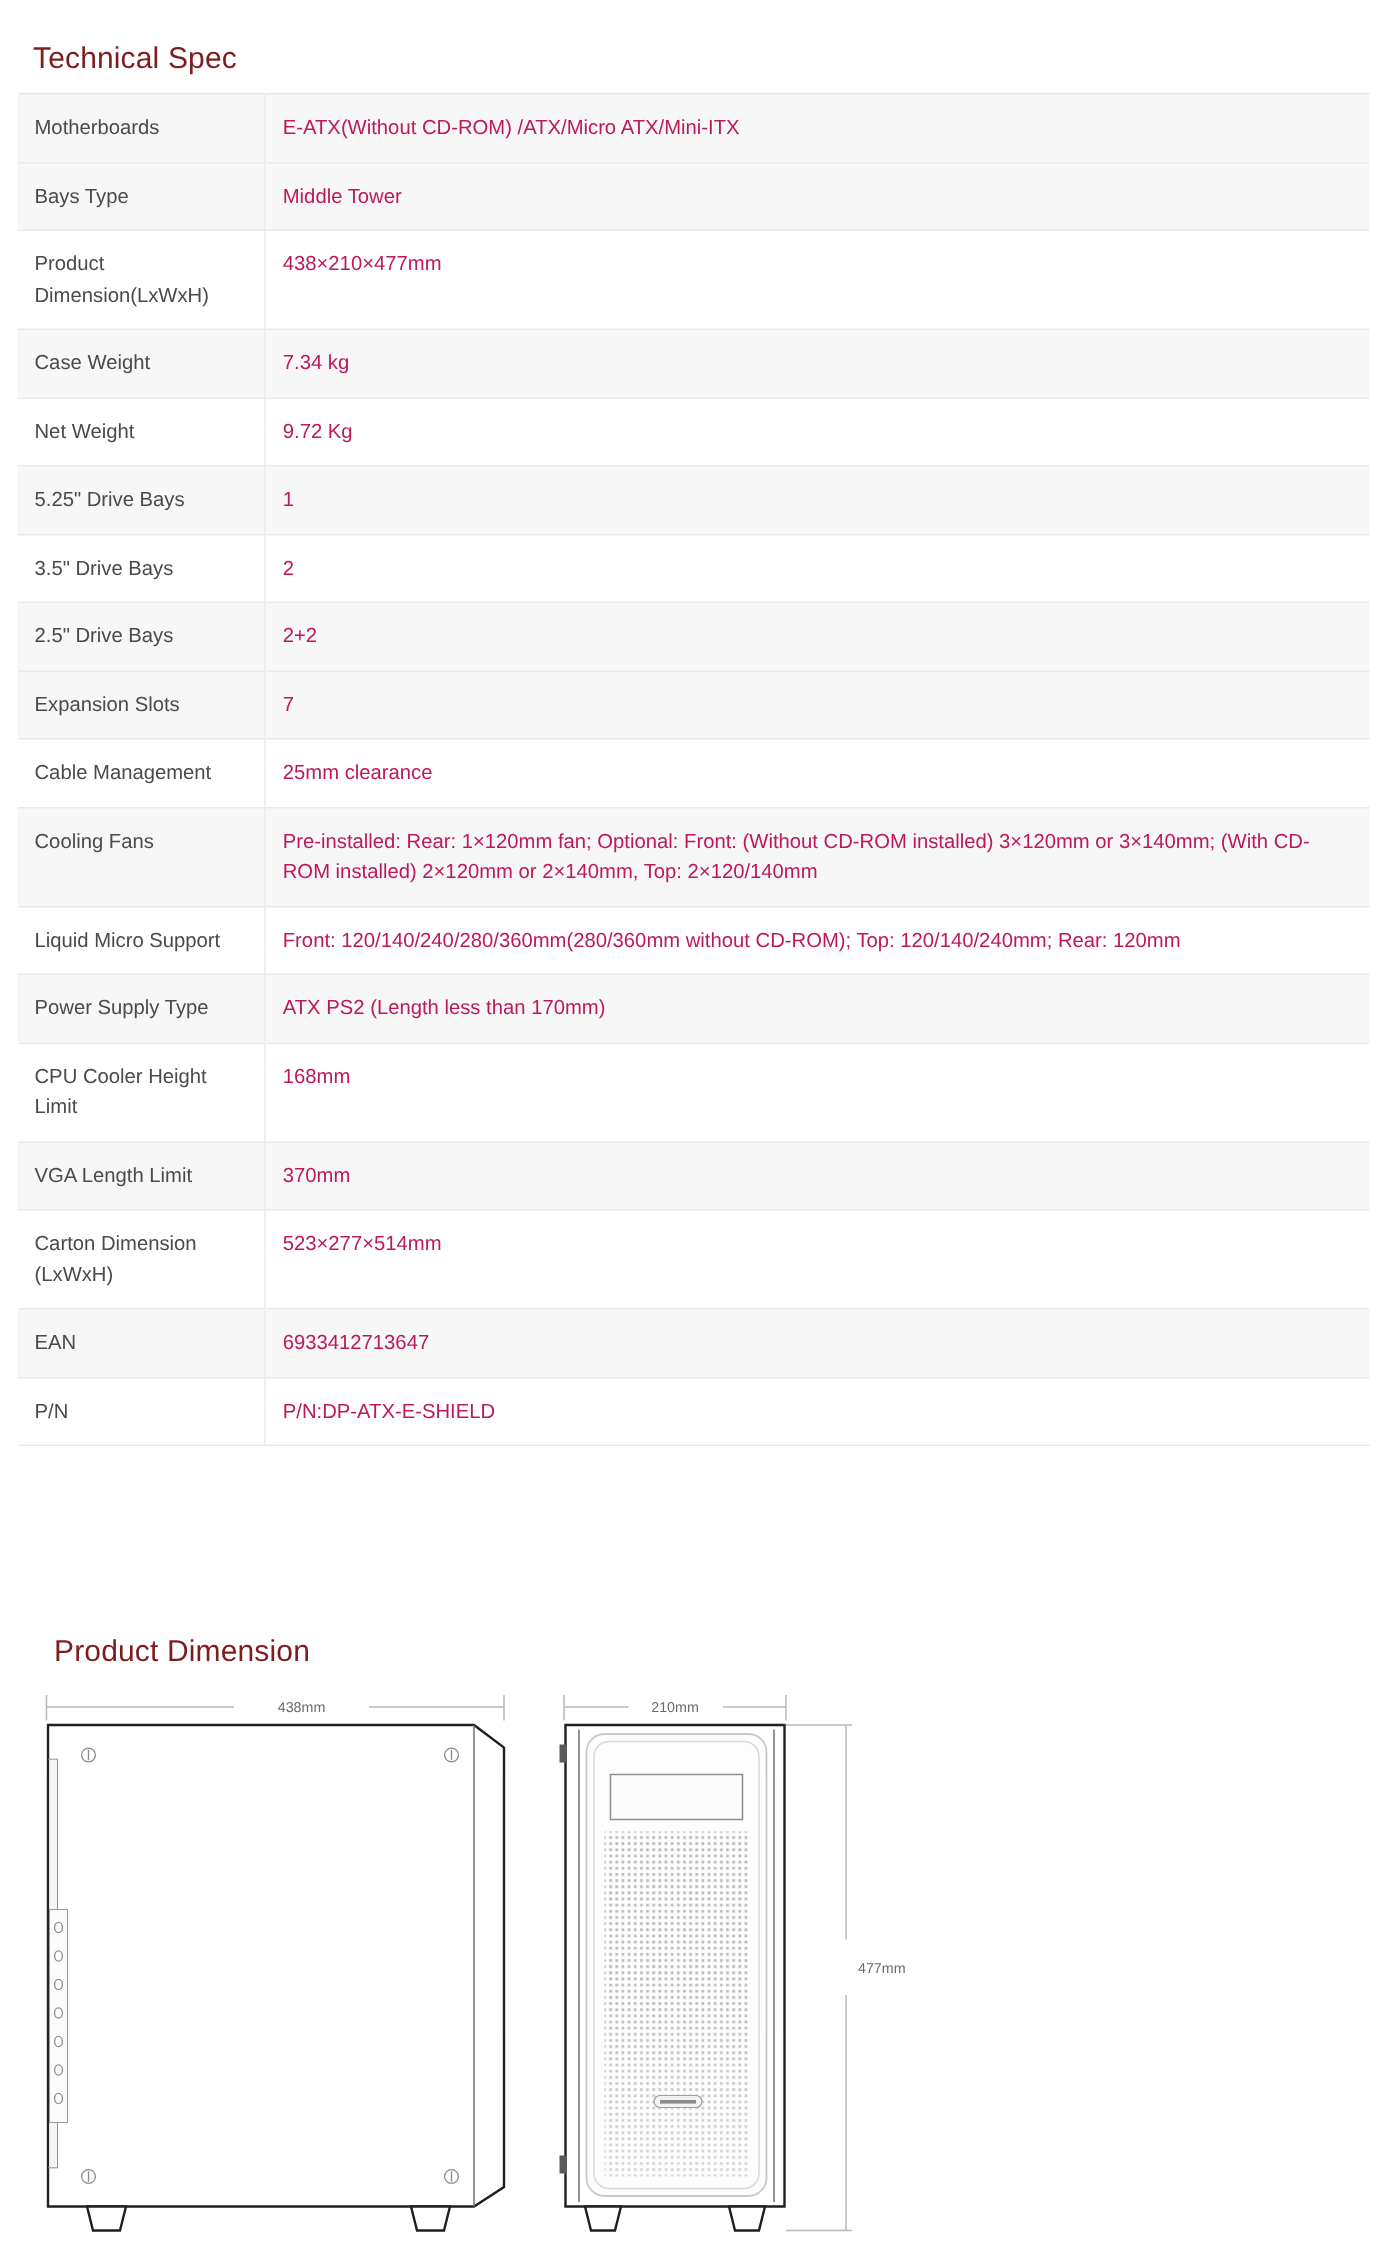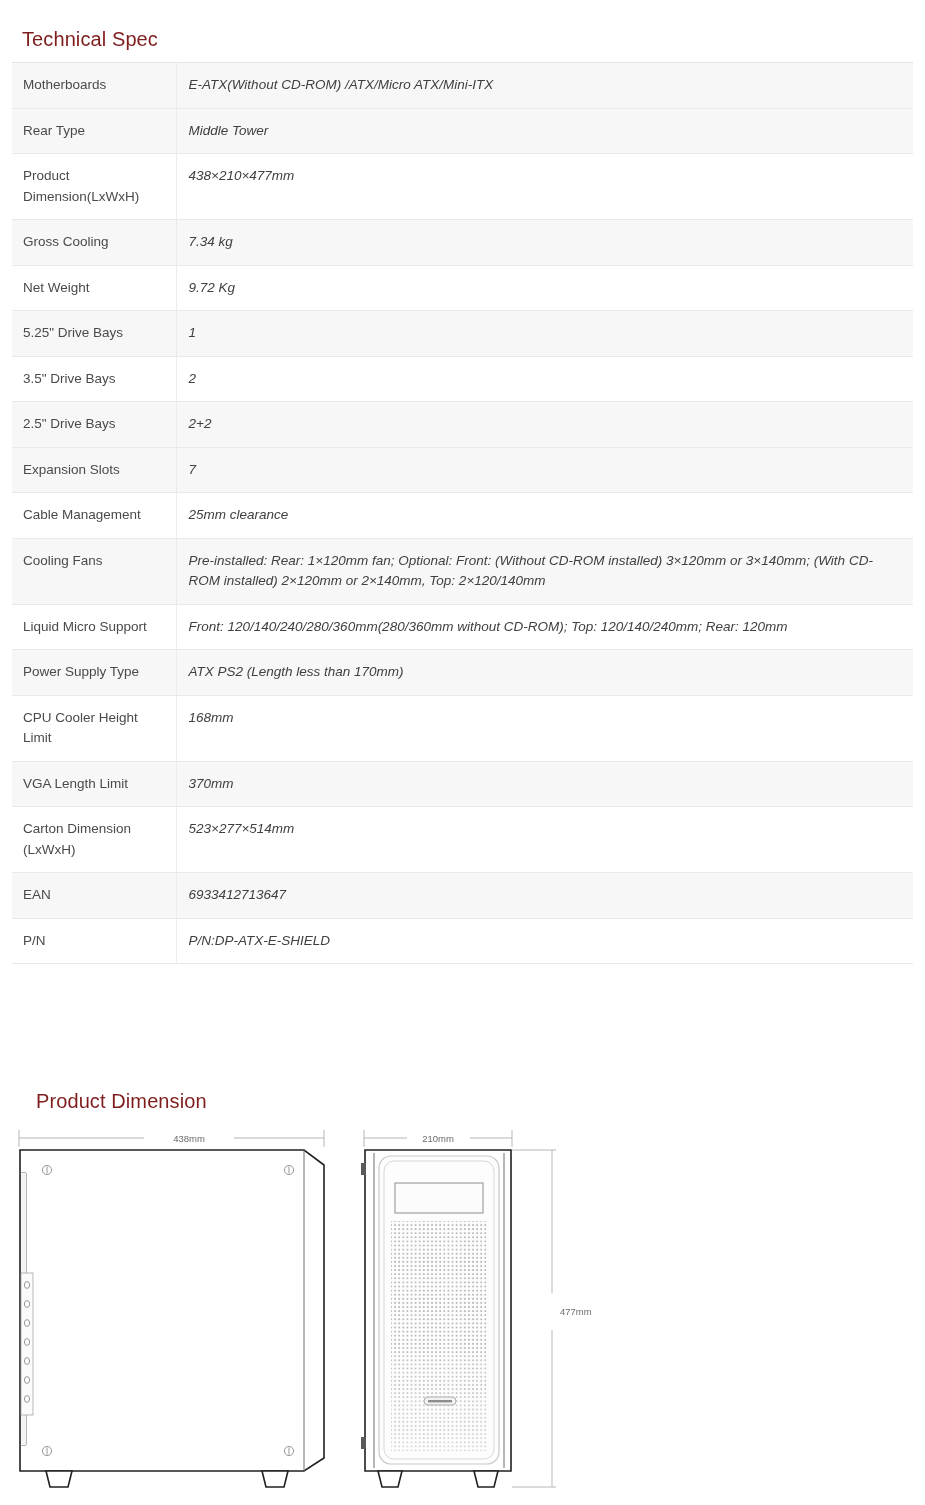--- a/index.html
+++ b/index.html
@@ -62,28 +62,27 @@
     color: #4a4a4a;
     font-weight: 400;
     border: 0;
   }
   table.spec td.label {
     border-right: 1px solid #ebebeb;
     color: #4a4a4a;
   }
   table.spec td.value {
     padding-left: 12px;
-    color: #404040;
-    font-style: italic;
+    color: #be185d;
   }
 
   
   .dim-figure {
     position: absolute;
-    left: 4px;
+    left: 16px;
     top: 1125px;
     width: 620px;
     height: 380px;
   }
   .dim-figure svg { display: block; }
 
   .dimline   { stroke: #b7b7b7; stroke-width: 1; fill: none; }
   .caseline  { stroke: #231f20; stroke-width: 1.6; fill: #ffffff; }
   .caseline-thin { stroke: #6f6f6f; stroke-width: 1; fill: none; }
   .panel-gray { stroke: #c9c9c9; stroke-width: 1.2; fill: #fdfdfd; }
@@ -106,29 +105,29 @@
       <colgroup>
         <col class="c-label">
         <col class="c-value">
       </colgroup>
       <tbody id="spec-tbody">
           <tr class="odd">
             <td class="label">Motherboards</td>
             <td class="value">E-ATX(Without CD-ROM) /ATX/Micro ATX/Mini-ITX</td>
           </tr>
           <tr class="odd">
-            <td class="label">Rear Type</td>
+            <td class="label">Bays Type</td>
             <td class="value">Middle Tower</td>
           </tr>
           <tr class="even">
             <td class="label">Product Dimension(LxWxH)</td>
             <td class="value">438×210×477mm</td>
           </tr>
           <tr class="odd">
-            <td class="label">Gross Cooling</td>
+            <td class="label">Case Weight</td>
             <td class="value">7.34 kg</td>
           </tr>
           <tr class="even">
             <td class="label">Net Weight</td>
             <td class="value">9.72 Kg</td>
           </tr>
           <tr class="odd">
             <td class="label">5.25" Drive Bays</td>
             <td class="value">1</td>
           </tr>

